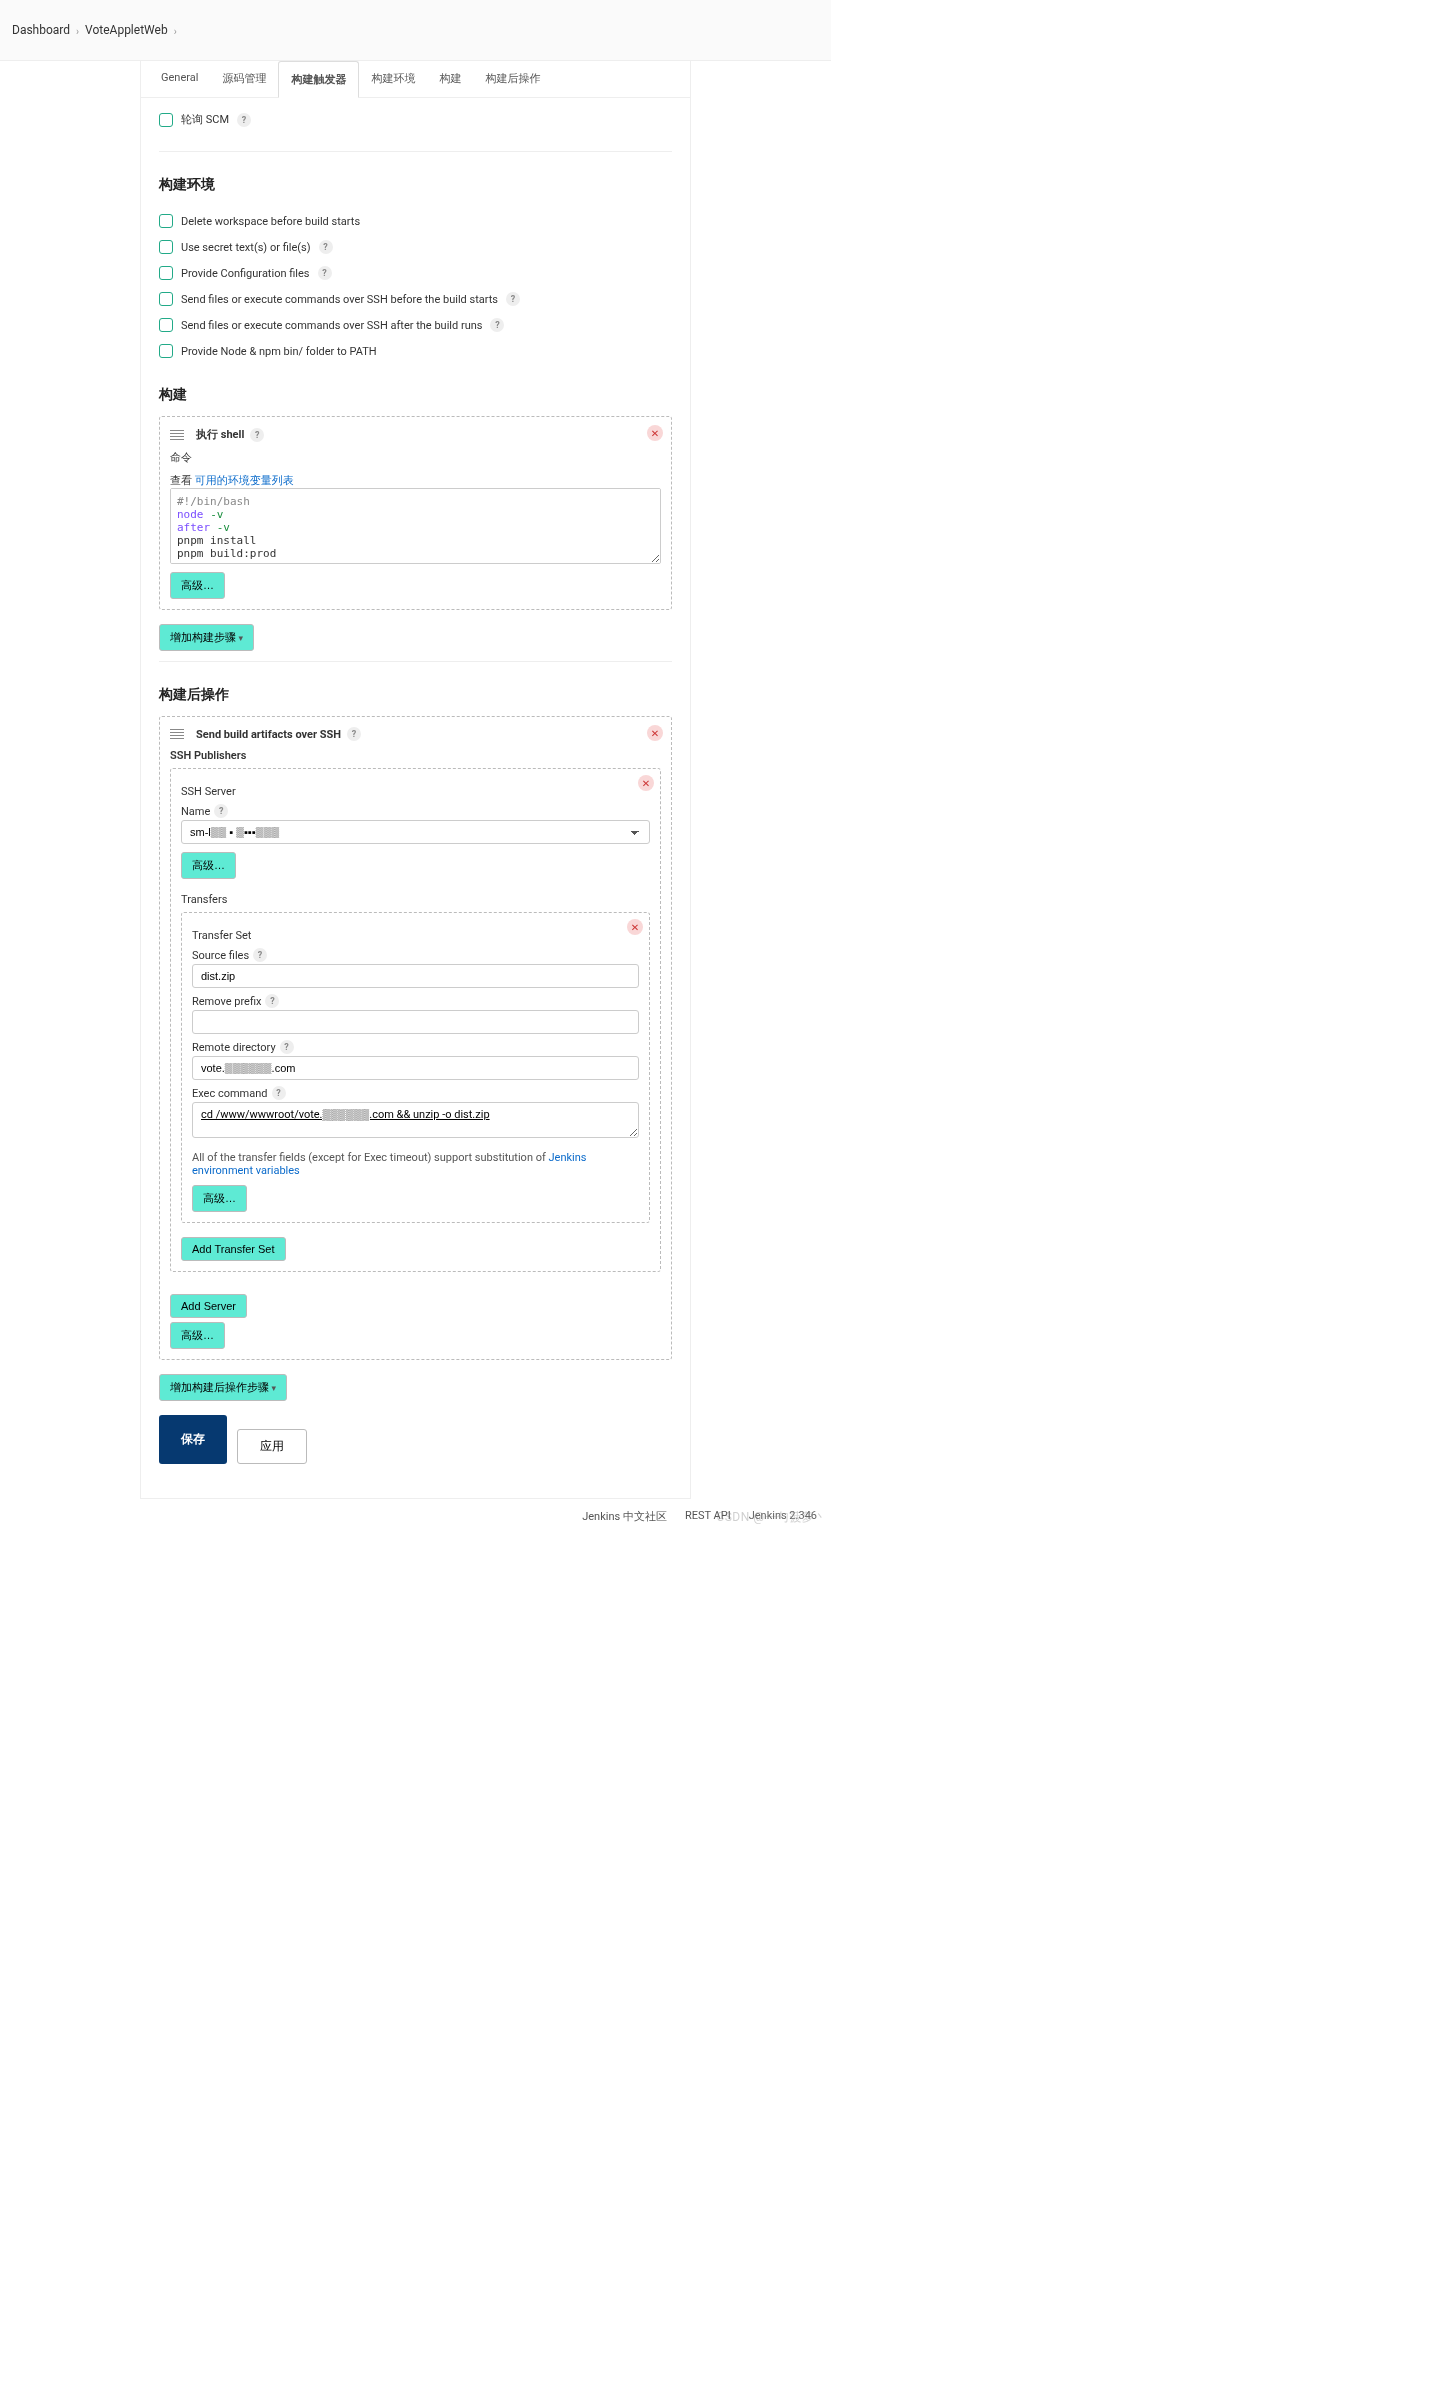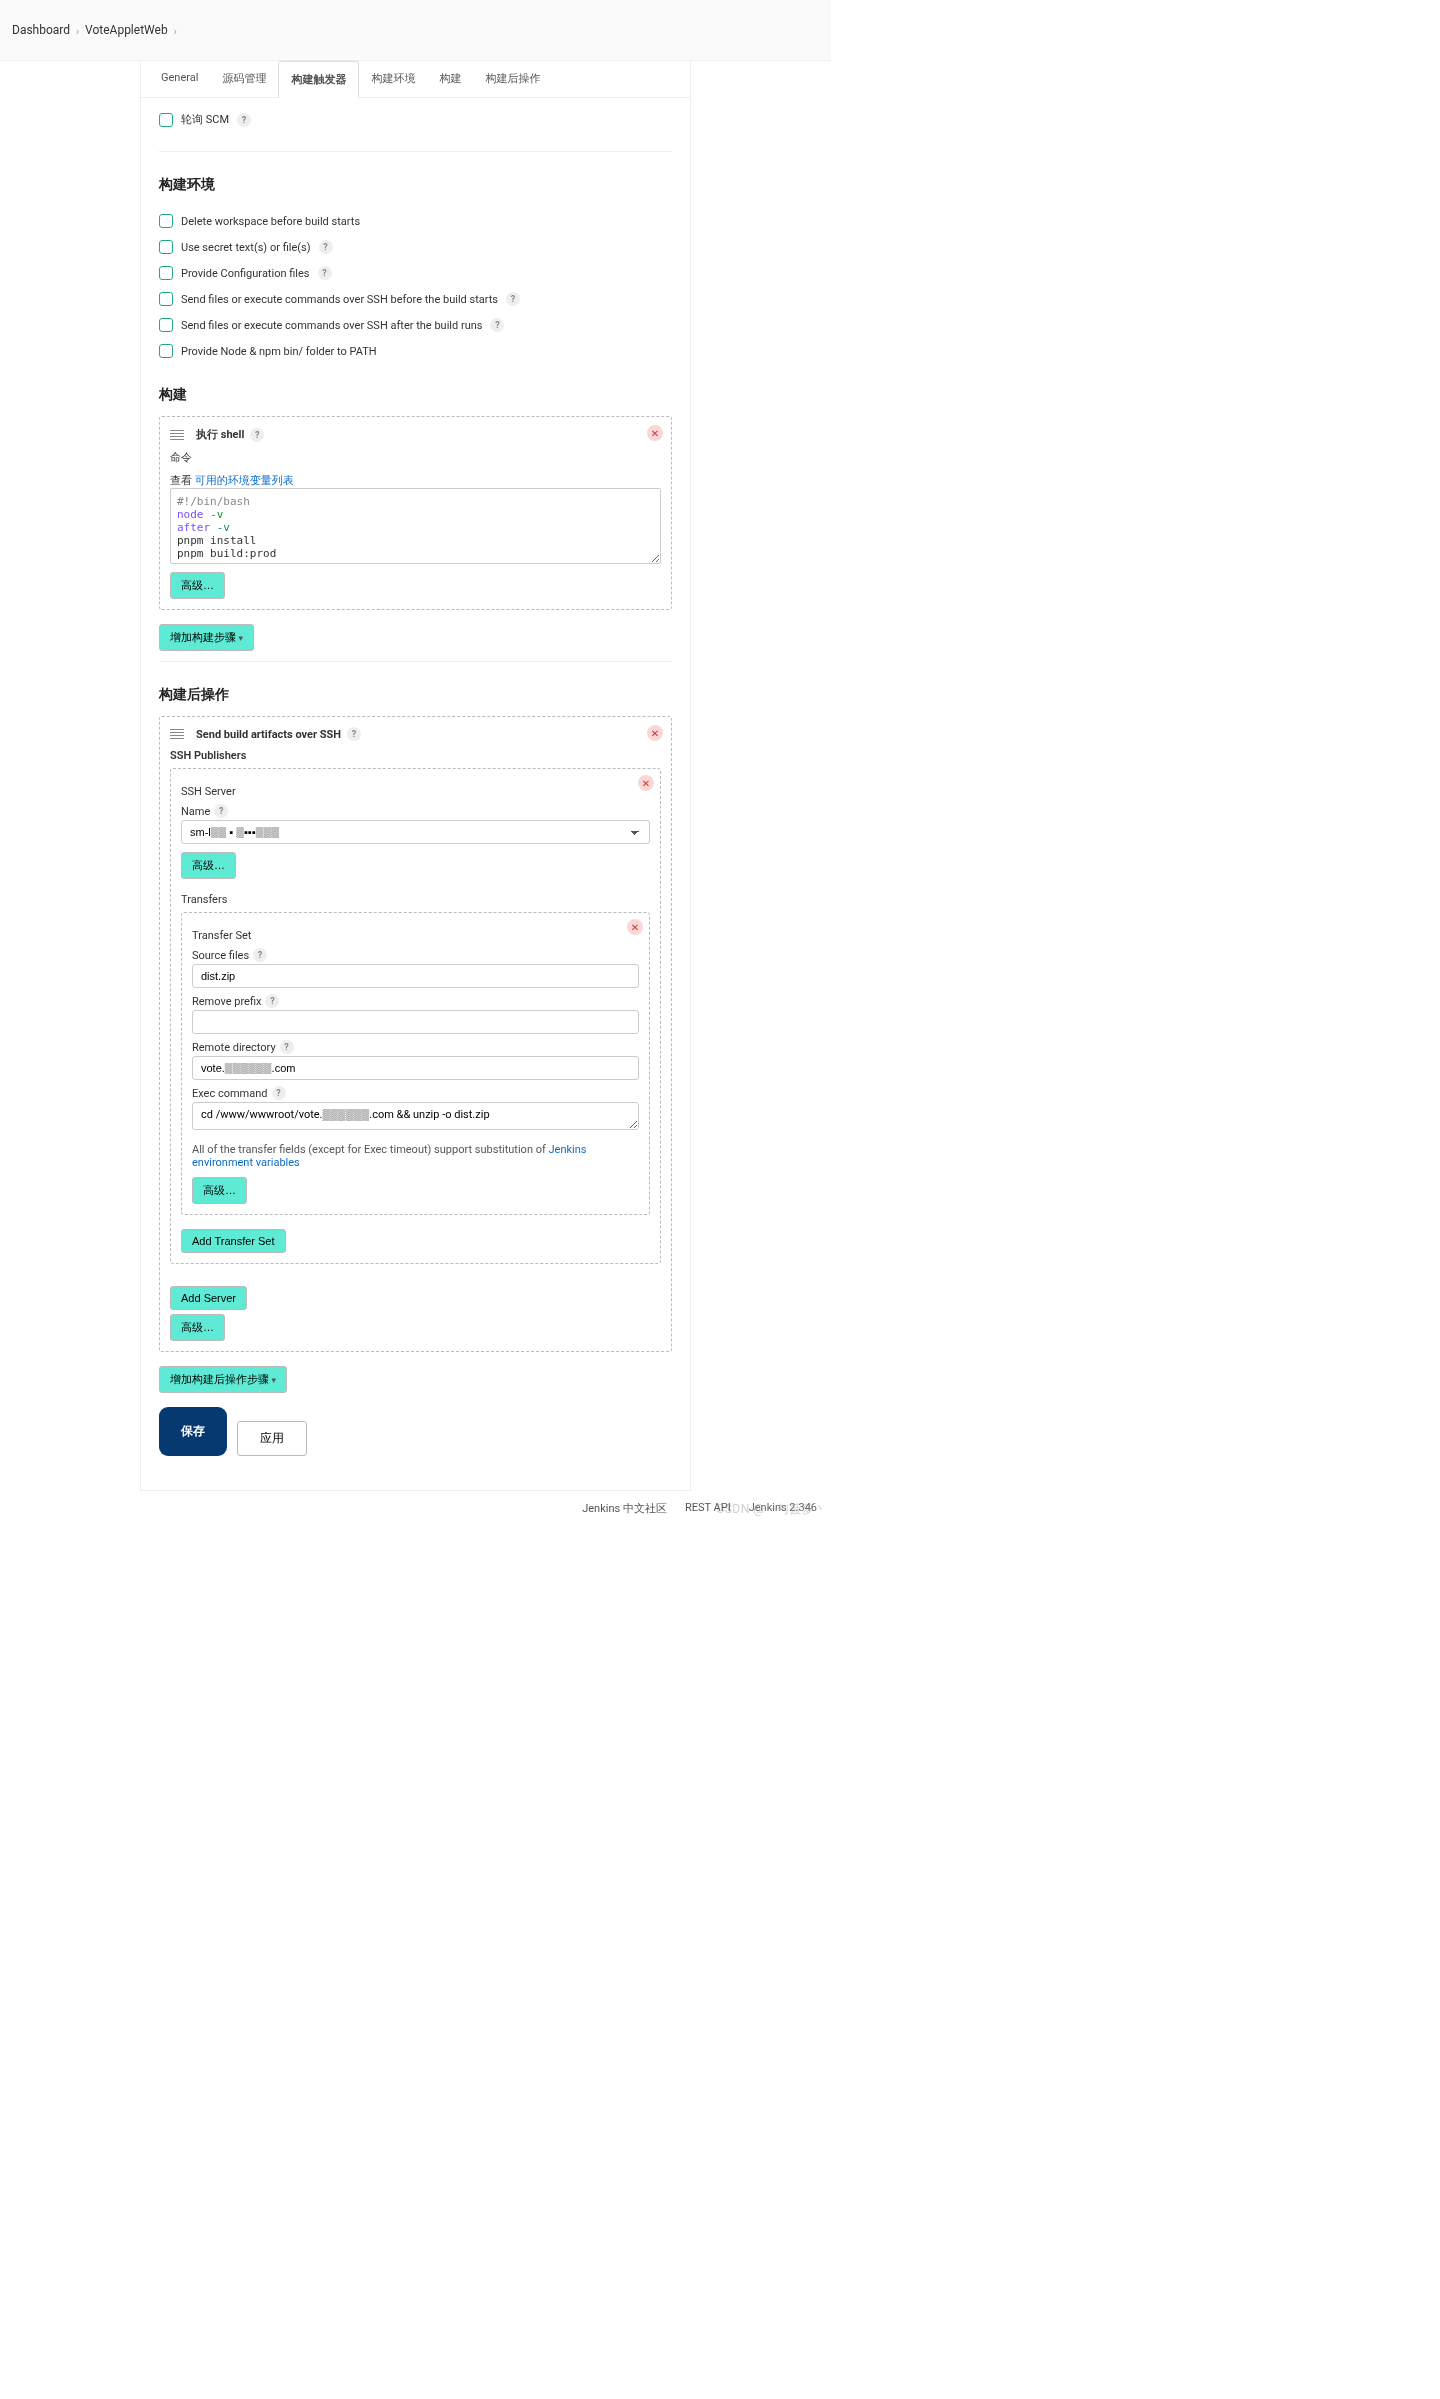--- a/index.html
+++ b/index.html
@@ -83,27 +83,27 @@
     font-size: 11px;
     cursor: pointer;
     margin-top: 8px;
   }
   .btn.dropdown::after { content: " ▾"; font-size: 9px; color: #555; }
   .inner-label { font-size: 11px; font-weight: 600; margin: 8px 0 4px; }
   .sub-label { font-size: 11px; margin: 6px 0 2px; display: flex; align-items: center; gap: 4px; }
   .text-input, .select-input, .ta-input {
     width: 100%; padding: 5px 8px; border: 1px solid #ccc; border-radius: 3px; font-size: 11px; background: #fff;
   }
-  .ta-input { resize: vertical; height: 28px; font-family: inherit; }
+  .ta-input { resize: vertical; height: 36px; font-family: inherit; text-decoration: underline; }
   .select-input { appearance: none; background-image: linear-gradient(45deg, transparent 50%, #555 50%), linear-gradient(135deg, #555 50%, transparent 50%); background-position: calc(100% - 14px) 10px, calc(100% - 10px) 10px; background-size: 4px 4px, 4px 4px; background-repeat: no-repeat; }
   .nested-dashed { border: 1px dashed #bbb; border-radius: 3px; padding: 10px; margin-top: 6px; position: relative; }
   .note { font-size: 11px; color: #555; margin-top: 10px; }
   .save-bar { padding: 14px 18px; display: flex; gap: 10px; }
   .btn-primary {
-    background: #063970; color: #fff; border: none; padding: 8px 22px; border-radius: 9px; font-size: 12px; cursor: pointer; font-weight: 600;
+    background: #063970; color: #fff; border: none; padding: 8px 22px; border-radius: 3px; font-size: 12px; cursor: pointer; font-weight: 600;
   }
   .btn-secondary {
     background: #fff; border: 1px solid #bbb; padding: 8px 22px; border-radius: 3px; font-size: 12px; cursor: pointer; margin-top: 14px;
   }
   .footer { display: flex; justify-content: flex-end; gap: 18px; padding: 10px 14px 4px; font-size: 11px; color: #666; }
   .watermark { position: absolute; right: 4px; bottom: 2px; font-size: 12px; color: rgba(120,120,120,0.35); letter-spacing: .5px; }
 </style>
 </head>
 <body>
 

